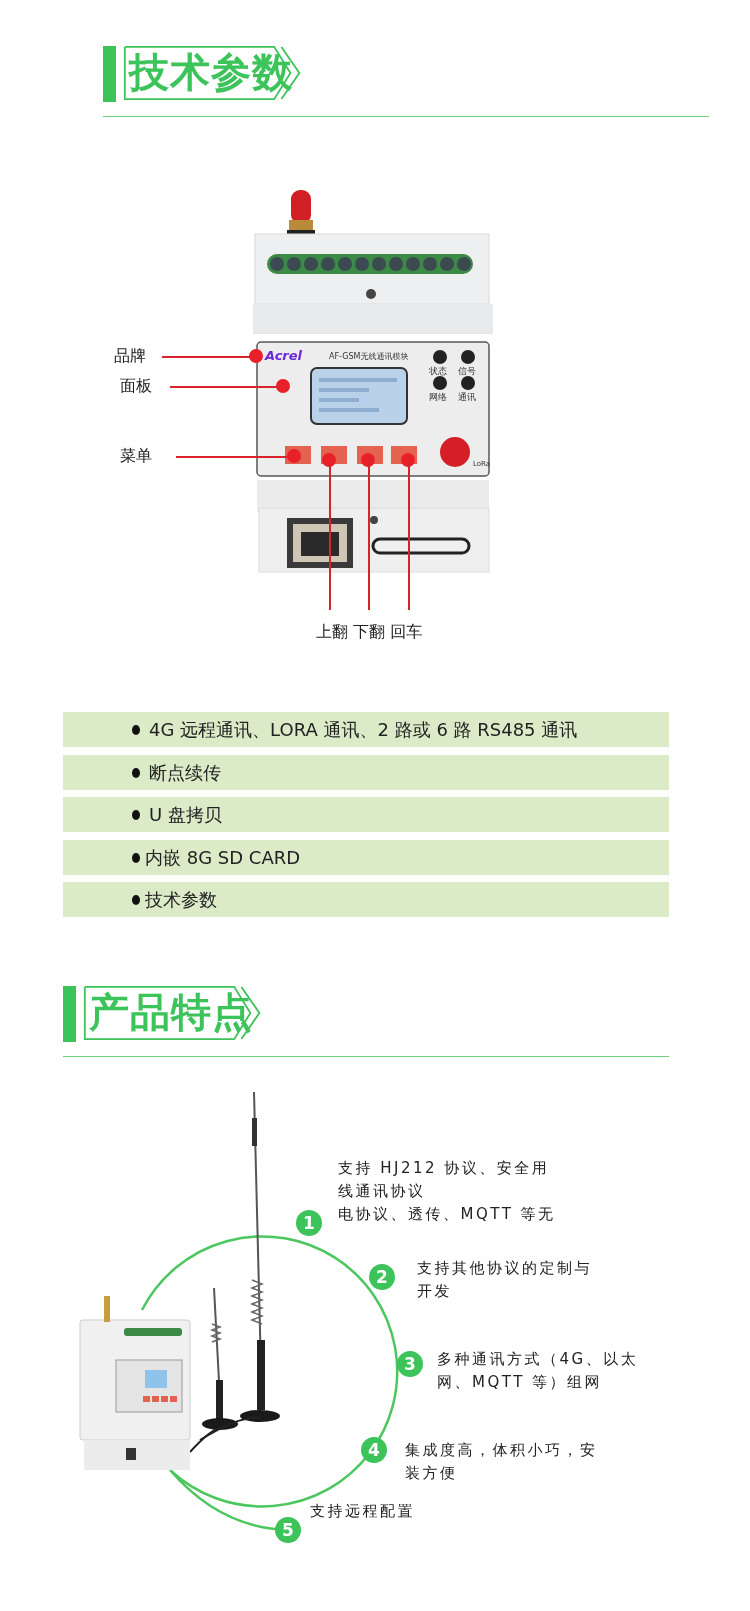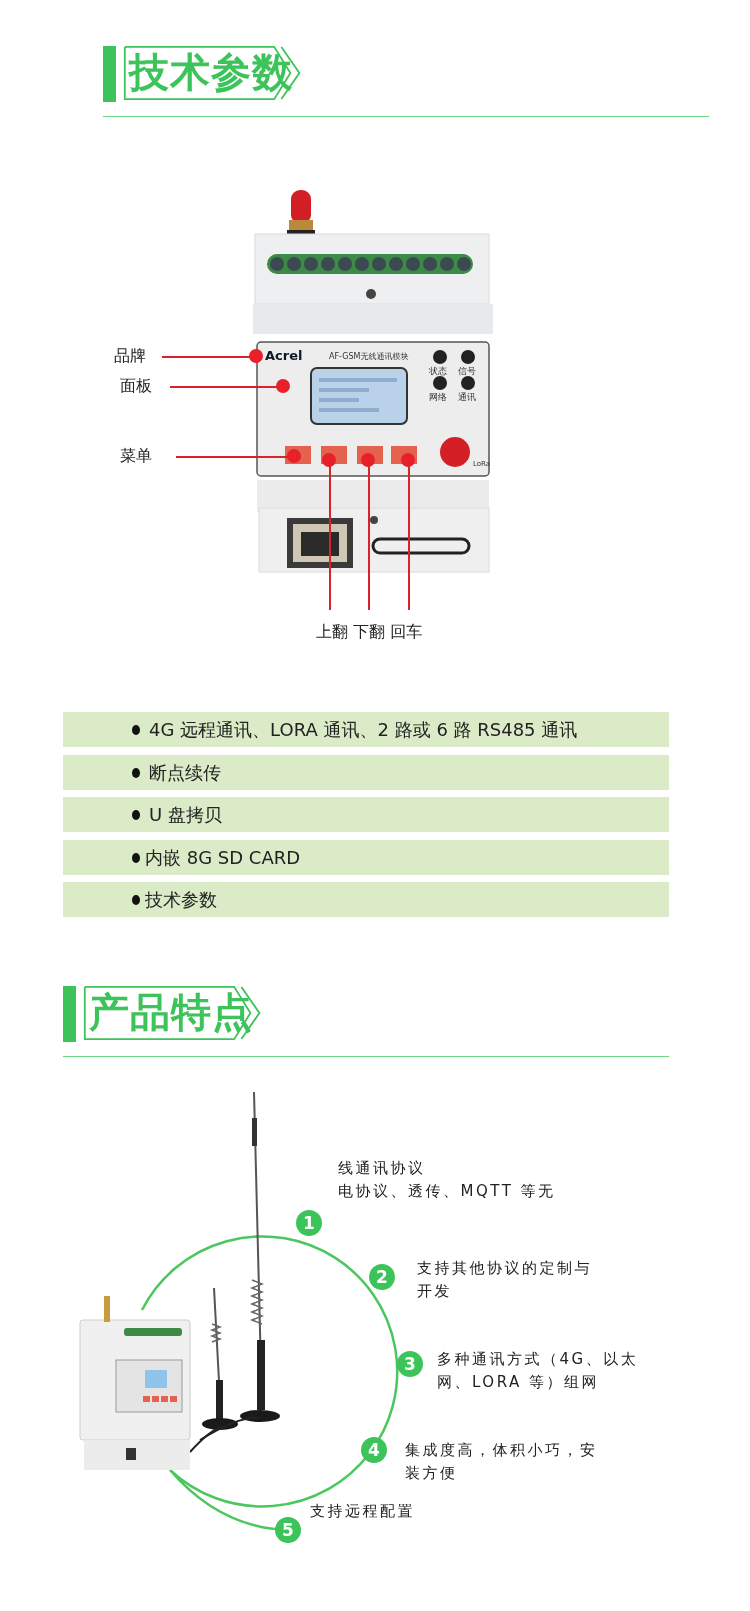--- a/index.html
+++ b/index.html
@@ -95,21 +95,21 @@
 
     <rect x="4" y="290" width="232" height="32" fill="#ebebec"></rect>
     <rect x="6" y="318" width="230" height="64" fill="#efefef" stroke="#dcdcdc"></rect>
     <rect x="34" y="328" width="66" height="50" fill="#3a3a3a"></rect>
     <rect x="40" y="334" width="54" height="38" fill="#cfc6b5"></rect>
     <rect x="48" y="342" width="38" height="24" fill="#2a2a2a"></rect>
     <circle cx="121" cy="330" r="4" fill="#444"></circle>
     <rect x="120" y="349" width="96" height="14" rx="7" fill="none" stroke="#222" stroke-width="3"></rect>
   </svg>
   
-  <div class="abs" style="left:12px;top:158px;font-size:13px;font-weight:bold;color:#0f172a;">Acrel</div>
+  <div class="abs" style="left:12px;top:158px;font-size:13px;font-weight:bold;font-style:italic;color:#6d28d9;">Acrel</div>
   <div class="abs" style="left:76px;top:161px;font-size:8px;color:#333;white-space:nowrap;">AF-GSM无线通讯模块</div>
   <div class="abs" style="left:176px;top:175px;font-size:9px;color:#333;">状态</div>
   <div class="abs" style="left:205px;top:175px;font-size:9px;color:#333;">信号</div>
   <div class="abs" style="left:176px;top:201px;font-size:9px;color:#333;">网络</div>
   <div class="abs" style="left:205px;top:201px;font-size:9px;color:#333;">通讯</div>
   <div class="abs" style="left:220px;top:270px;font-size:7px;color:#333;">LoRa</div>
 </div>
 
 <div class="callout-label" style="left:114px;top:346px;">品牌</div>
 <div class="callout-line" style="left:162px;top:356px;width:94px;"></div>
@@ -195,30 +195,31 @@
   <rect x="126" y="1448" width="10" height="12" fill="#333"></rect>
 </svg>
 
 <div class="badge" style="left:296px;top:1210px;">1</div>
 <div class="badge" style="left:369px;top:1264px;">2</div>
 <div class="badge" style="left:397px;top:1351px;">3</div>
 <div class="badge" style="left:361px;top:1437px;">4</div>
 <div class="badge" style="left:275px;top:1517px;">5</div>
 
 <div class="pf-text" style="left:338px;top:1157px;">
+  <div>支持 HJ212 协议、安全用</div>
   <div>线通讯协议</div>
   <div>电协议、透传、MQTT 等无</div>
 </div>
 <div class="pf-text" style="left:417px;top:1257px;">
   <div>支持其他协议的定制与</div>
   <div>开发</div>
 </div>
 <div class="pf-text" style="left:437px;top:1348px;">
   <div>多种通讯方式（4G、以太</div>
-  <div>网、LORA 等）组网</div>
+  <div>网、MQTT 等）组网</div>
 </div>
 <div class="pf-text" style="left:405px;top:1439px;">
   <div>集成度高，体积小巧，安</div>
   <div>装方便</div>
 </div>
 <div class="pf-text" style="left:310px;top:1500px;">
   <div>支持远程配置</div>
 </div>
 
 </body></html>

